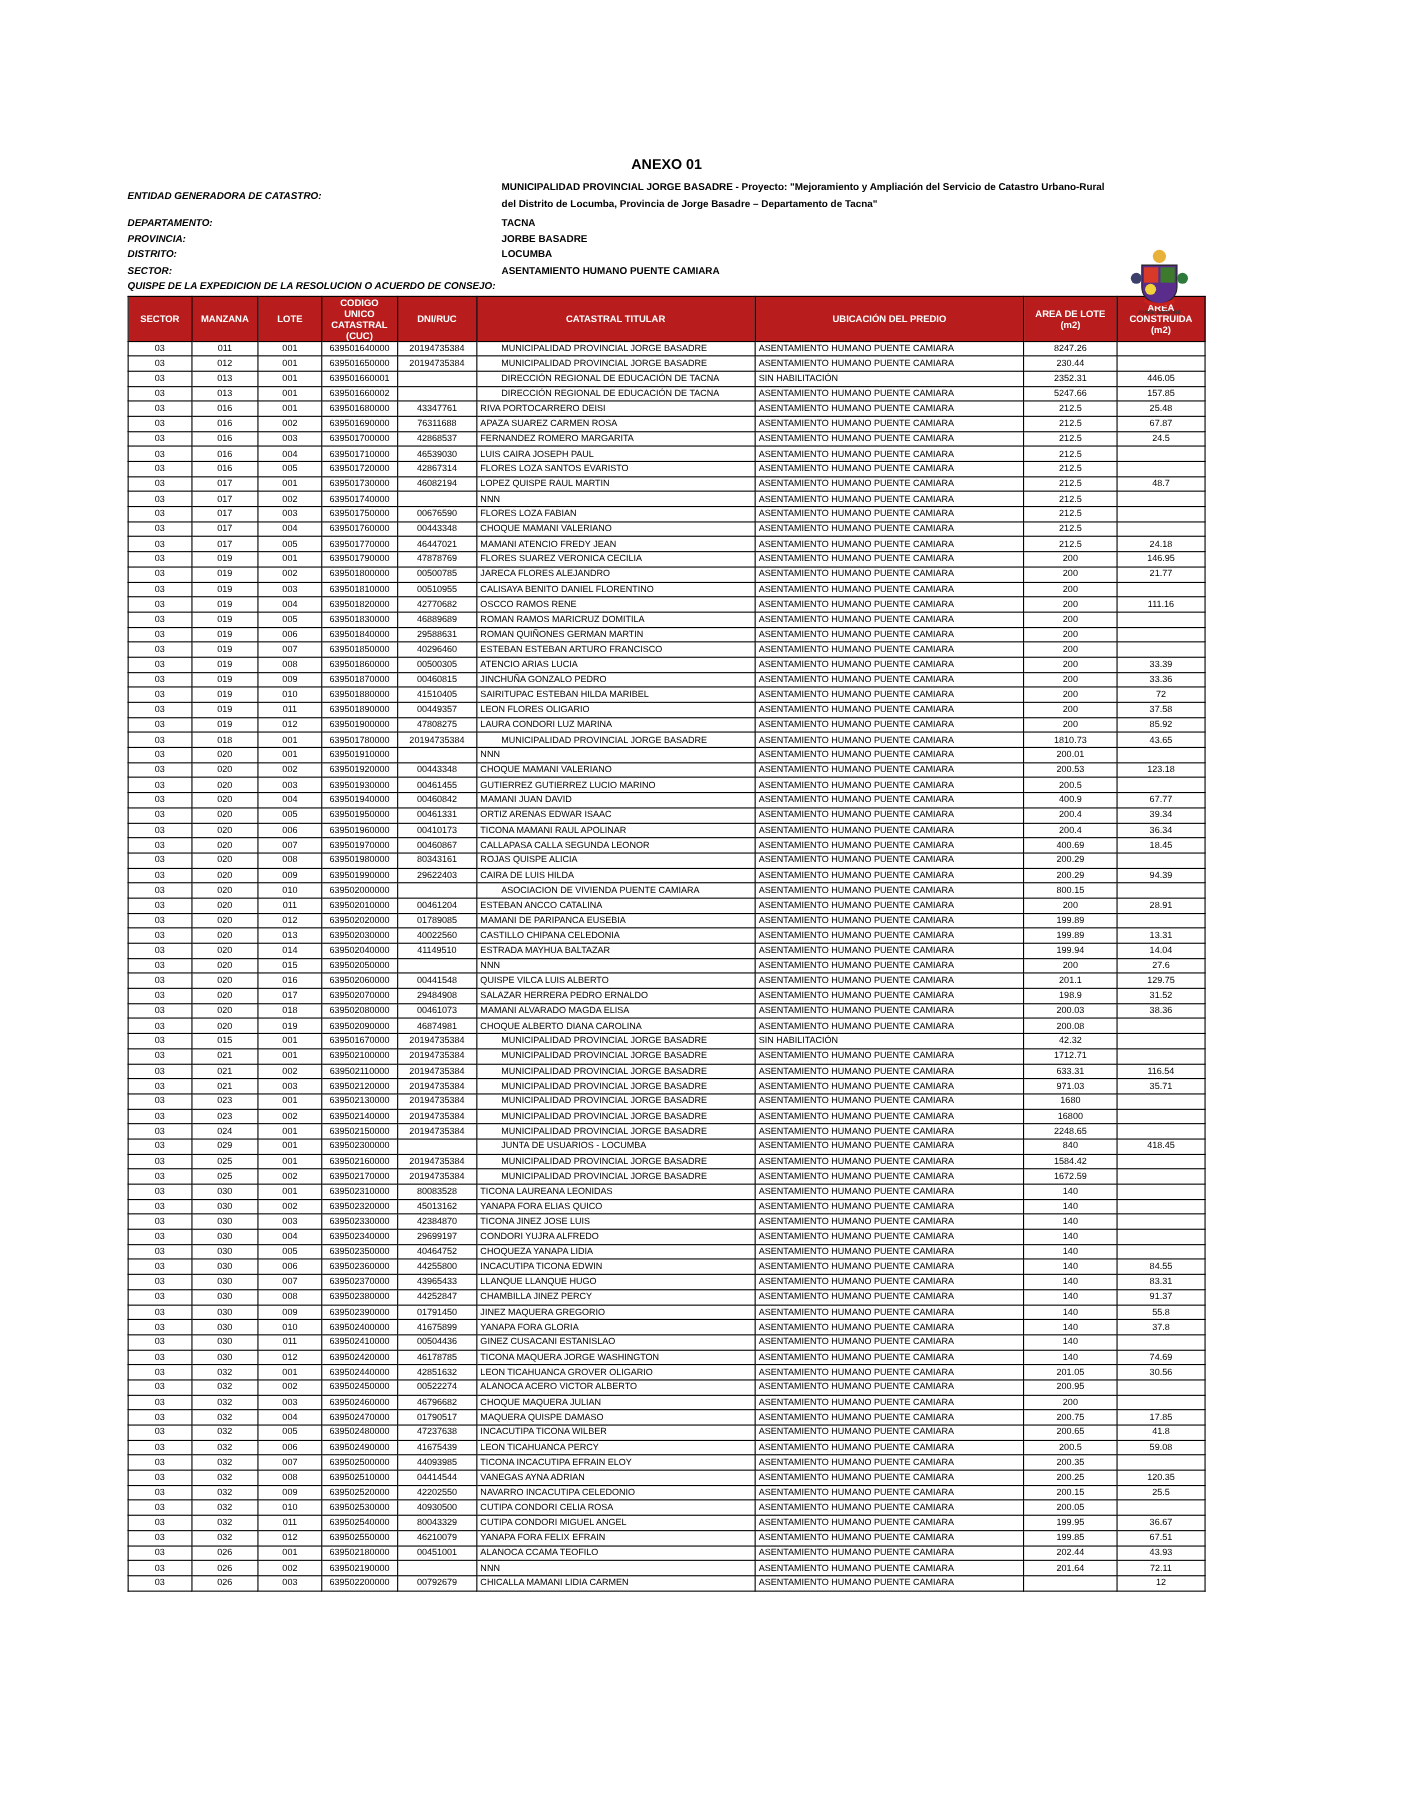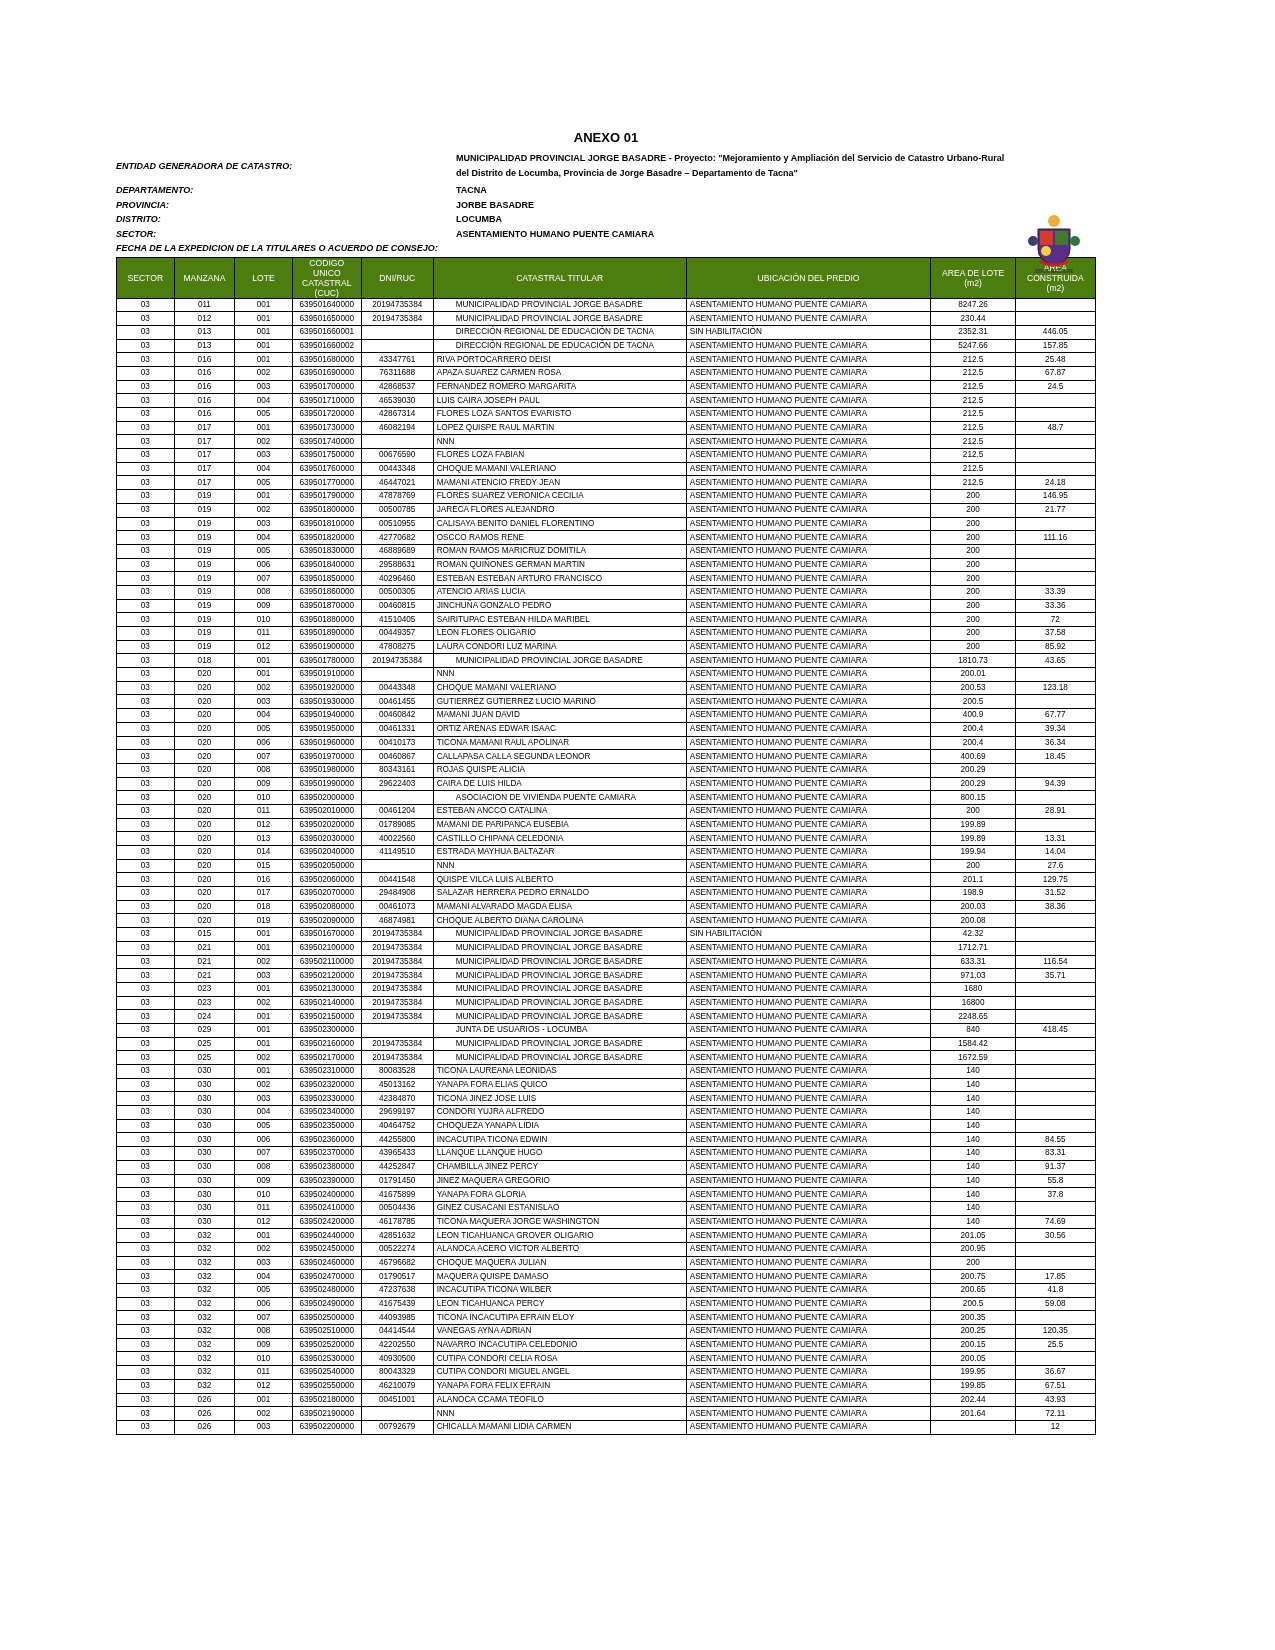--- a/index.html
+++ b/index.html
@@ -1,28 +1,28 @@
 <!DOCTYPE html>
 <html><head>
 <meta charset="utf-8">
 <style>
   html, body { margin:0; padding:0; background:#ffffff; }
   body { width:1275px; height:1650px; position:relative; font-family:"Liberation Sans", sans-serif; color:#000; overflow:hidden; }
-  .page { position:absolute; left:116px; top:130px; width:980px; }
+  .page { position:absolute; left:116px; top:142px; width:980px; }
   .title { text-align:center; font-weight:bold; font-size:13px; margin-bottom:4px; }
   .subtitle { font-size:9px; font-weight:bold; margin-bottom:5px; }
   .meta { font-size:9px; font-weight:bold; position:relative; }
   .meta-row { display:flex; line-height:14.5px; }
   .meta-row .lbl { width:340px;font-style:italic; }
   .meta-row .val { width:560px; }
   .meta-row.tall { align-items:center; height:34px; }
   .meta-row.tall .val { line-height:15px; }
   .logo { position:absolute; right:12px; top:64px; width:60px; height:62px; }
   table { border-collapse:collapse; width:980px; font-size:8.2px; table-layout:fixed; margin-top:1px; }
-  th { background:#4d7c0f; color:#fff; font-weight:normal; font-size:8.6px; border:1px solid #000; height:34px; text-align:center; line-height:10px; padding:0 2px; }
+  th { background:#b91c1c; color:#fff; font-weight:bold; font-size:8.6px; border:1px solid #000; height:34px; text-align:center; line-height:10px; padding:0 2px; }
   td { border:1px solid #000; height:12.7px; padding:0 3px; line-height:12px; white-space:nowrap; overflow:hidden; }
   td.c { text-align:center; }
   td.ind { padding-left:22px; }
 </style>
 </head>
 <body>
 
 <div class="page">
   <div class="title">ANEXO 01</div>
 
@@ -44,21 +44,21 @@
     </div>
     <div class="meta-row">
       <div class="lbl">DISTRITO:</div>
       <div class="val">LOCUMBA</div>
     </div>
     <div class="meta-row">
       <div class="lbl">SECTOR:</div>
       <div class="val">ASENTAMIENTO HUMANO PUENTE CAMIARA</div>
     </div>
     <div class="meta-row">
-      <div class="lbl" style="width:900px">FECHA DE LA EXPEDICION DE LA TITULARES O ACUERDO DE CONSEJO:</div>
+      <div class="lbl" style="width:900px">QUISPE DE LA EXPEDICION DE LA RESOLUCION O ACUERDO DE CONSEJO:</div>
     </div>
 
     <svg class="logo" viewBox="0 0 60 62">
       <circle cx="30" cy="8" r="6" fill="#e8b23a"></circle>
       <path d="M14 16 L46 16 L46 36 Q46 48 30 52 Q14 48 14 36 Z" fill="#5a2d8c" stroke="#222" stroke-width="1"></path>
       <rect x="16" y="18" width="13" height="14" fill="#d83a2a"></rect>
       <rect x="31" y="18" width="13" height="14" fill="#3d7a2e"></rect>
       <circle cx="22" cy="38" r="5" fill="#f2d23a"></circle>
       <circle cx="9" cy="28" r="5" fill="#3a3f6b"></circle>
       <circle cx="51" cy="28" r="5" fill="#2e7a3a"></circle>

